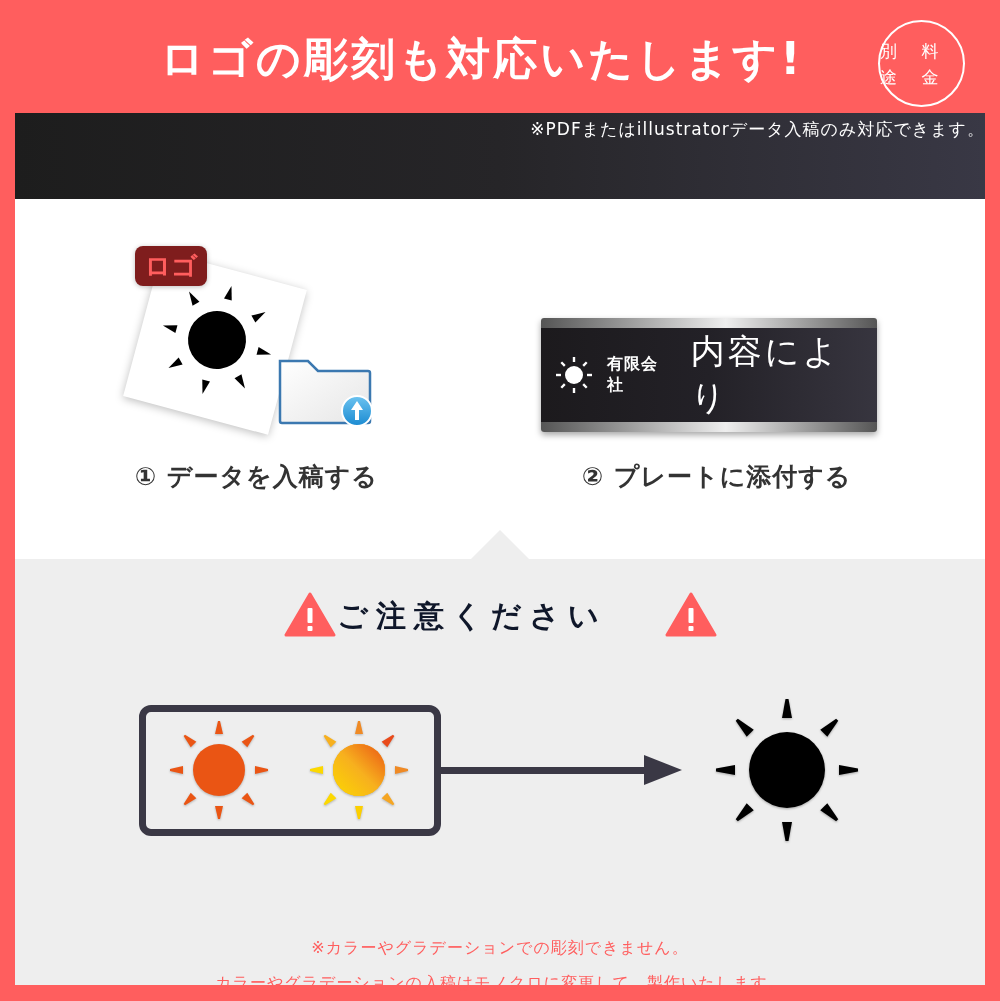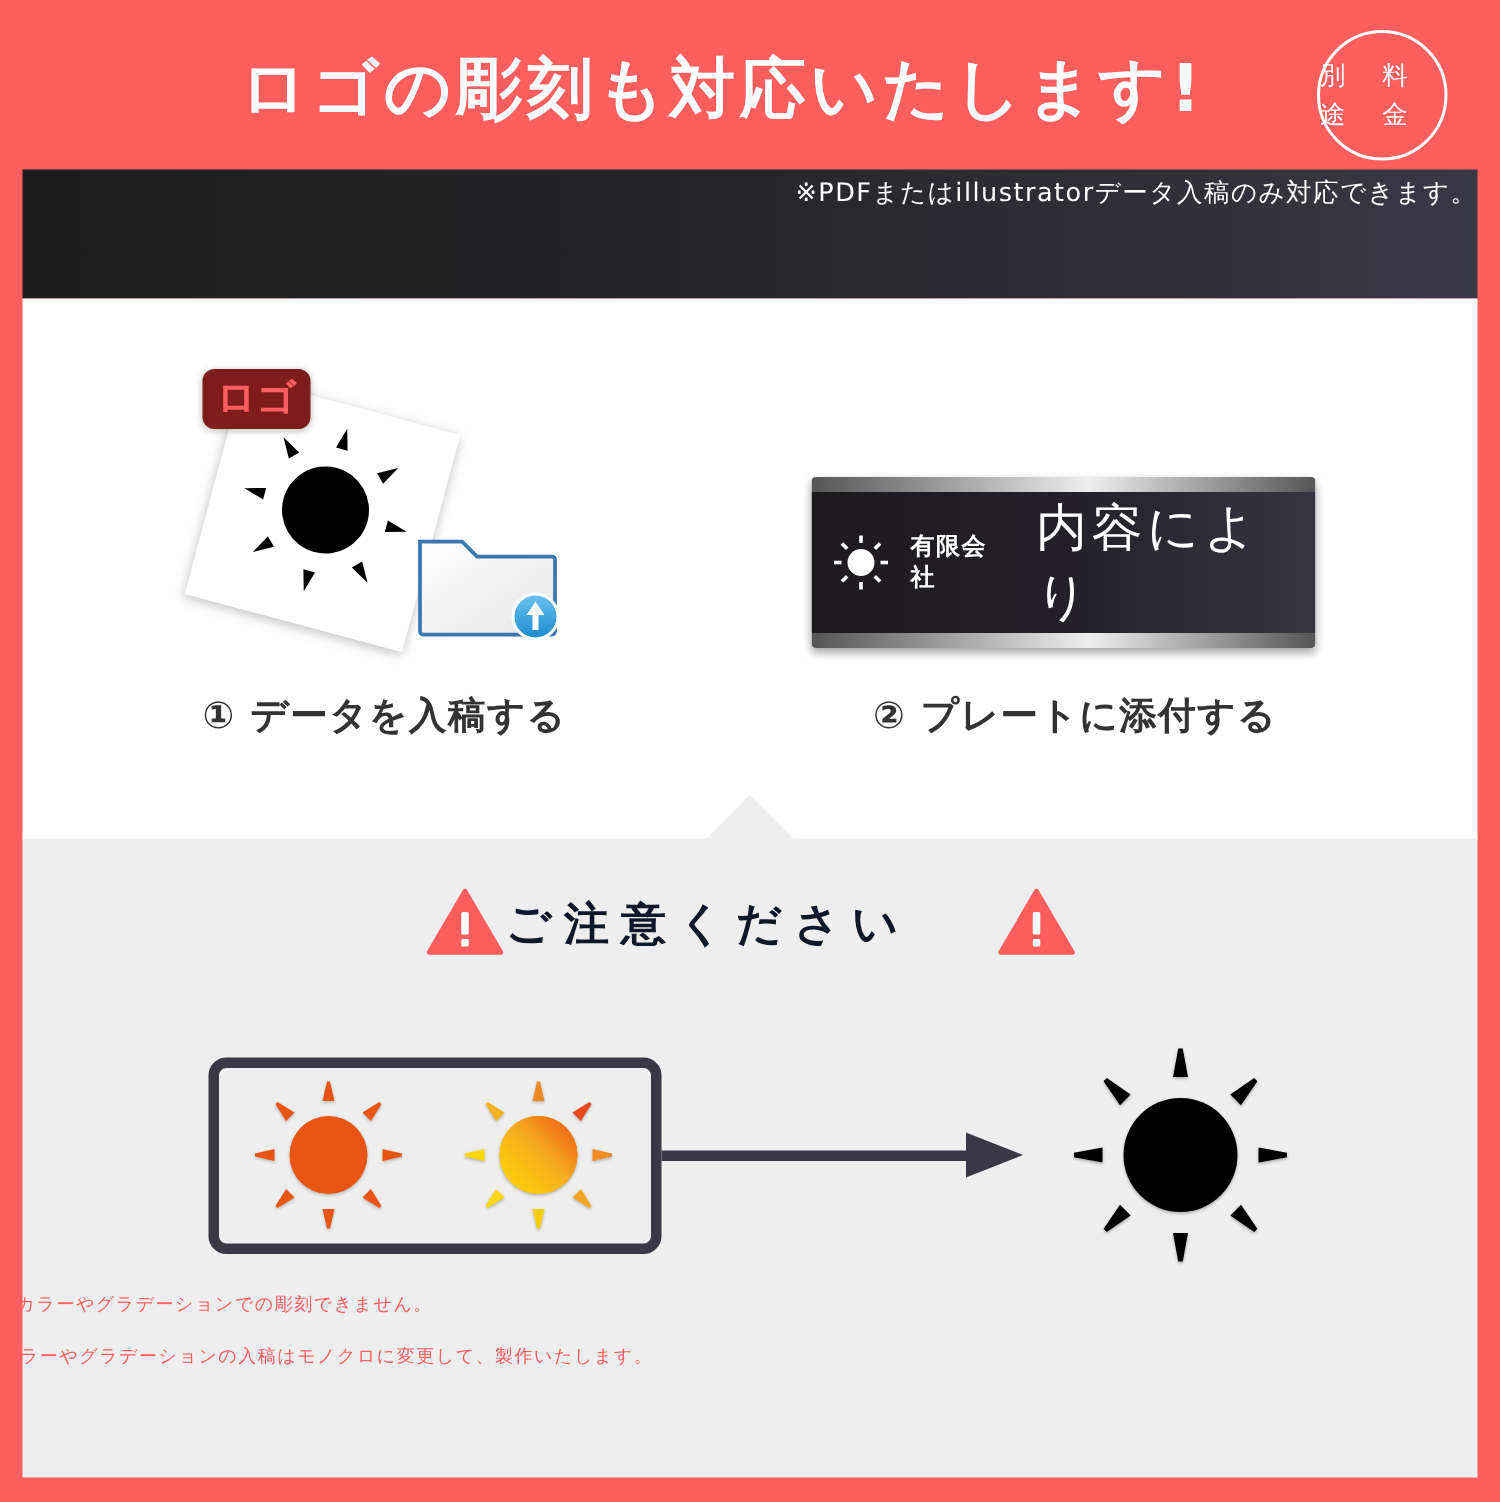--- a/index.html
+++ b/index.html
@@ -85,22 +85,22 @@
   .arrow-line {
     position: absolute; left: 441px; top: 767px; width: 206px; height: 7px; background: #3a3845;
   }
   .arrow-head {
     position: absolute; left: 644px; top: 755px; width: 0; height: 0;
     border-top: 15px solid transparent; border-bottom: 15px solid transparent;
     border-left: 38px solid #3a3845;
   }
 
   .footnote {
-    position: absolute; top: 852px; left: 0; width: 1000px; 
-    color: #ff5e5e; font-size: 12px; line-height: 35px; letter-spacing: 1px;
+    position: absolute; top: 930px; left: 0; width: 1000px; text-align: center;
+    color: #ff5e5e; font-size: 16px; line-height: 35px; letter-spacing: 1px;
   }
   svg { position: absolute; overflow: visible; }
 </style>
 </head>
 <body>
 
 <div class="title">
   <h1>ロゴの彫刻も対応いたします!</h1>
   <div class="badge">
     <span>別途</span>

